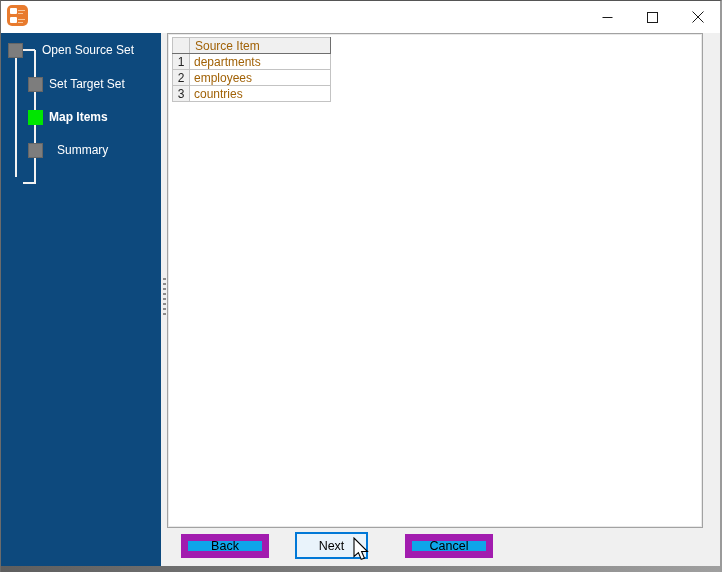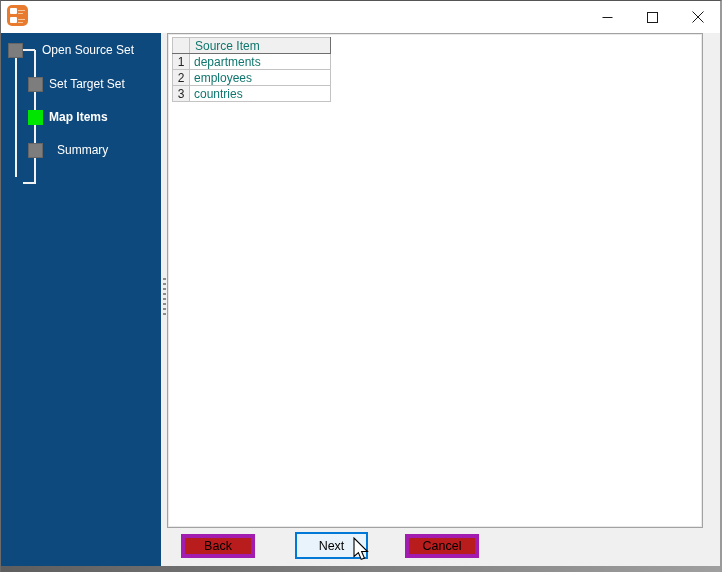--- a/index.html
+++ b/index.html
@@ -86,36 +86,36 @@
     position:absolute; left:6px; top:0px; width:536px; height:495px;
     background:#ffffff;
     border:1px solid #a2a2a2;
     box-shadow: inset 0 0 0 1px #e9e9e9;
   }
 
   
   table.grid { border-collapse:collapse; margin:3px 0 0 4px; background:#fff; }
   table.grid td, table.grid th {
     border:1px solid #c3c3c3;
-    height:16px; font-size:12px; font-weight:normal; color:#0f766e;
+    height:16px; font-size:12px; font-weight:normal; color:#a16207;
     padding:0 3px; text-align:left; white-space:nowrap;
   }
   table.grid th {
     background:#f0f0f0;
     border-bottom-color:#6e6e6e;
   }
   table.grid th.col-item { border-right-color:#6e6e6e; padding-left:5px; }
   table.grid td.rownum { background:#f0f0f0; text-align:center; width:17px; color:#222; }
   table.grid .col-item { width:141px; }
   table.grid td.item-cell { padding-left:4px; }
 
   
   .btn {
-    position:absolute; height:24px; width:74px;
-    background:#b91c1c; border:4px solid #a21caf;
+    position:absolute; height:24px; width:88px;
+    background:#0ea5e9; border:7px solid #a21caf;
     font-family:"Liberation Sans", sans-serif; font-size:12.5px; color:#000;
     display:flex; align-items:center; justify-content:center;
   }
   .btn-back   { left:20px;  top:501px; }
   .btn-cancel { left:244px; top:501px; }
   .btn-next   {
     left:134px; top:499px; width:73px; height:27px;
     background:#e9f3fb; border:2px solid #0078d7;
   }
 

